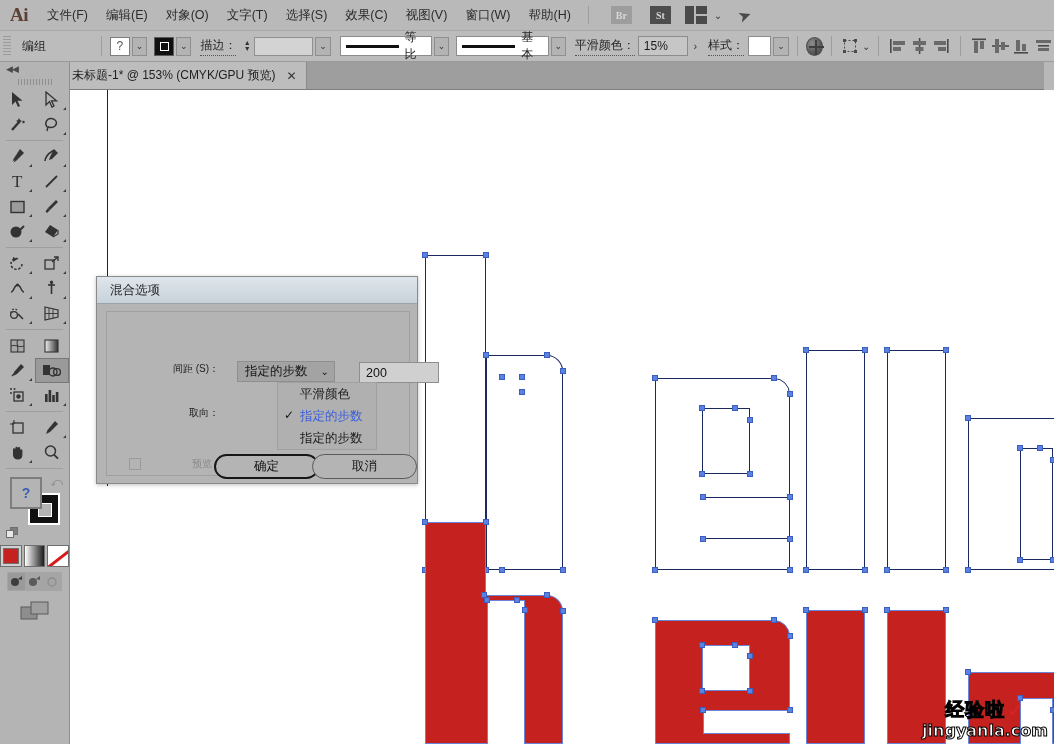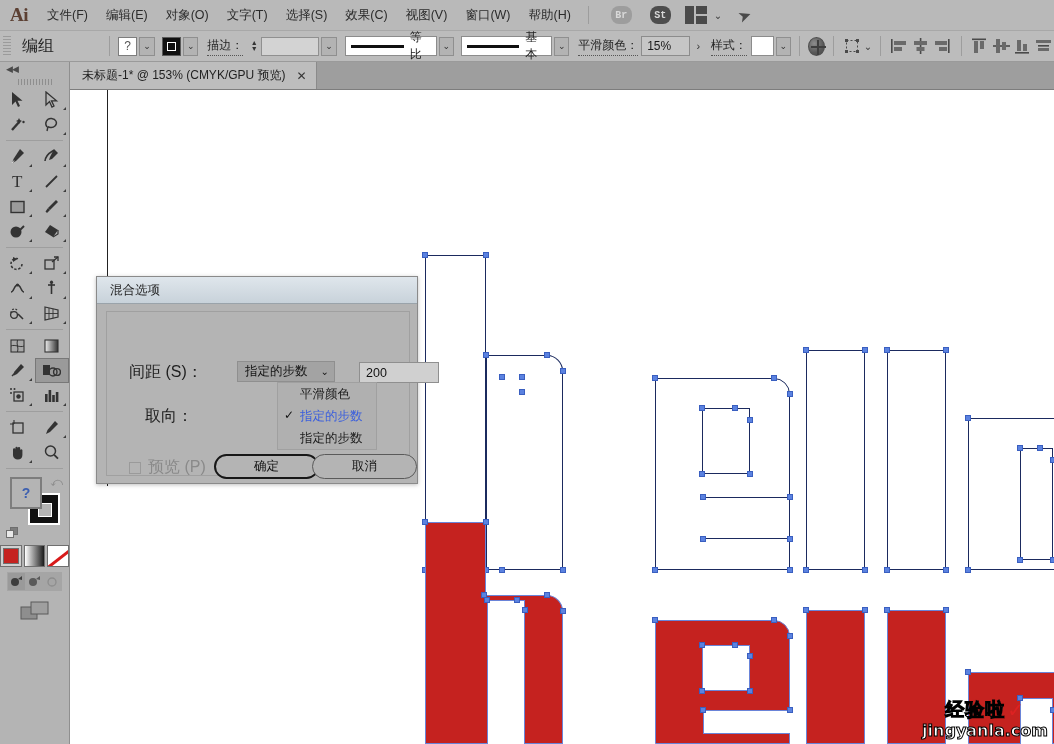--- a/index.html
+++ b/index.html
@@ -37,21 +37,21 @@
     white-space: nowrap;
   }
   .menubar-right {
     margin-left: 14px; display: flex; align-items: center; gap: 0px;
   }
   .mb-sep {
     width: 1px; height: 18px; background: #9d9d9d; margin: 0 8px;
   }
   .badge-br, .badge-st {
     width: 21px; height: 18px; display: flex; align-items: center; justify-content: center;
-    font-size: 10px; font-weight: bold; font-family: Liberation Mono, monospace; border-radius: 8px;
+    font-size: 10px; font-weight: bold; font-family: Liberation Serif, serif;
   }
   .badge-br { background: #9d9d9d; color: #d8d8d8; }
   .badge-st { background: #4d4d4d; color: #d8d8d8; }
   .ws-icon { display: flex; align-items: center; margin-left: 14px; }
   .ws-sq { display: grid; grid-template-columns: 9px 11px; grid-template-rows: 8px 8px; gap: 2px; }
   .ws-sq i { background: #4a4a4a; display: block; }
   .ws-sq i.tall { grid-row: span 2; }
   .chev { margin-left: 7px; font-size: 10px; color: #3d3d3d; }
   .rocket { margin-left: 16px; font-size: 16px; color: #4a4a4a; transform: rotate(-20deg); }
 
@@ -59,21 +59,21 @@
   .controlbar {
     position: absolute; left: 0; top: 31px; width: 1054px; height: 31px;
     background: #bcbcbc;
     border-bottom: 1px solid #9a9a9a;
     display: flex; align-items: center;
   }
   .grip {
     width: 9px; height: 20px; margin-left: 3px;
     background: repeating-linear-gradient(to bottom, #9b9b9b 0 1px, transparent 1px 3px);
   }
-  .cb-label { font-size: 16px; color: #262626; margin-left: 11px; white-space: nowrap; }
+  .cb-label { font-size: 12px; color: #262626; margin-left: 11px; white-space: nowrap; }
   .cb-sep { width: 1px; height: 20px; background: #9d9d9d; margin: 0 8px; }
 
   .swatch-box {
     width: 22px; height: 19px; border: 1px solid #7d7d7d;
     background: #fff; display: flex; align-items: center; justify-content: center;
     font-size: 12px; color: #555;
   }
   .swatch-black {
     width: 22px; height: 19px; border: 1px solid #5a5a5a;
     background: #101010; display: flex; align-items: center; justify-content: center;
@@ -126,21 +126,21 @@
     content:""; position:absolute; left:8px; top:2px; width:2px; height:15px; background:#3f3f3f;
   }
   .icn-btn {
     width: 24px; height: 22px; display:flex; align-items:center; justify-content:center;
     color: #4a4a4a;
   }
   .align-ic { display:block; }
 
   
   .tabbar {
-    position: absolute; left: 70px; top: 62px; width: 984px; height: 28px;
+    position: absolute; left: 60px; top: 62px; width: 984px; height: 28px;
     background: #9e9e9e;
     border-bottom: 1px solid #7d7d7d;
     display: flex; align-items: flex-end;
   }
   .doc-tab {
     height: 27px; background: #bdbdbd;
     display: flex; align-items: center; padding: 0 9px 0 12px;
     font-size: 12px; color: #1f1f1f; white-space: nowrap;
     border-right: 1px solid #8a8a8a;
   }
@@ -266,21 +266,21 @@
     height: 27px; background: linear-gradient(to bottom, #dfe6ec, #c8d2da);
     display: flex; align-items: center; padding-left: 13px;
     font-size: 12.5px; color: #1d1d1d;
     border-bottom: 1px solid #9aa3aa;
   }
   .dlg-body {
     position: absolute; left: 9px; top: 34px; width: 304px; height: 165px;
     background: #b4b4b4; border: 1px solid #a0a0a0;
   }
   .dlg-row { position: absolute; display: flex; align-items: center; }
-  .dlg-lbl { font-size: 16px; color: #1e1e1e; white-space: nowrap; }
+  .dlg-lbl { font-size: 10px; color: #1e1e1e; white-space: nowrap; margin-left: 44px; }
   .combo {
     width: 98px; height: 21px; background: #a3a3a3; border: 1px solid #8f8f8f;
     display: flex; align-items: center; justify-content: space-between;
     padding: 0 5px 0 7px; font-size: 12.5px; color: #151515;
   }
   .combo .cv { font-size: 10px; }
   .dropmenu {
     position: absolute; left: 139px; top: 70px; width: 98px;
     background: #b0b0b0; border: 1px solid #a0a0a0;
     z-index: 10;

